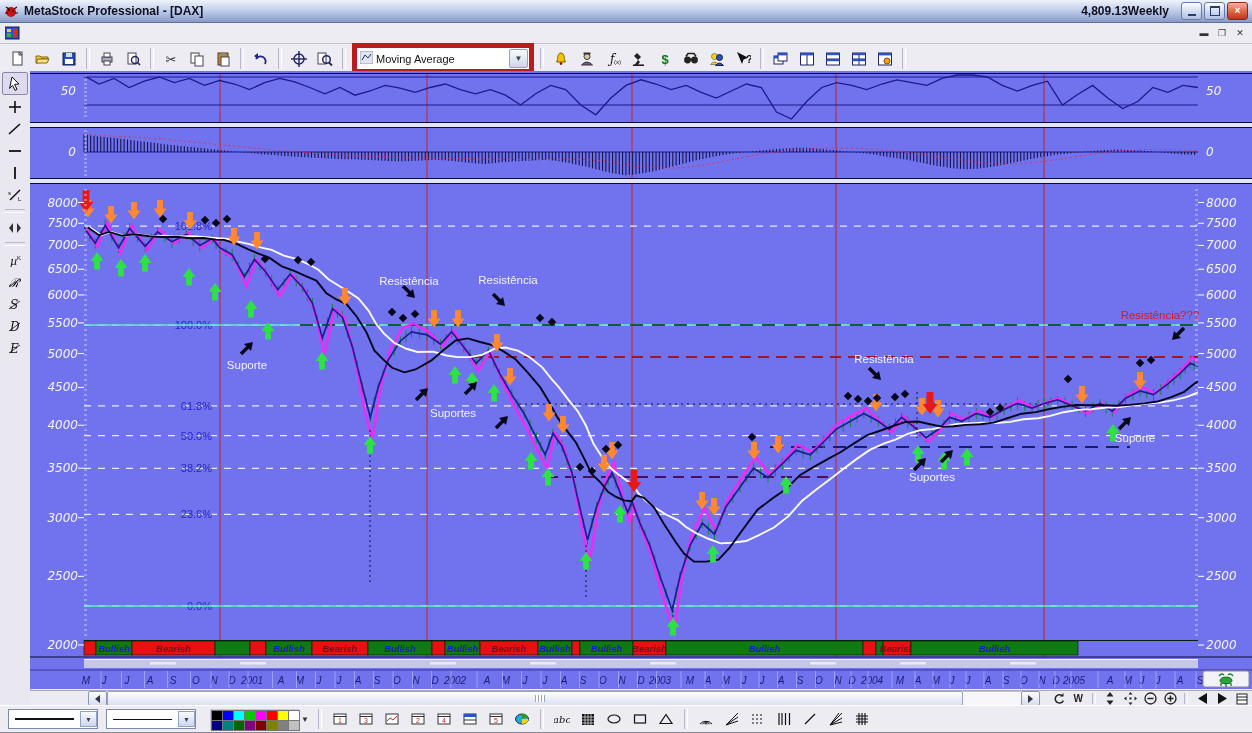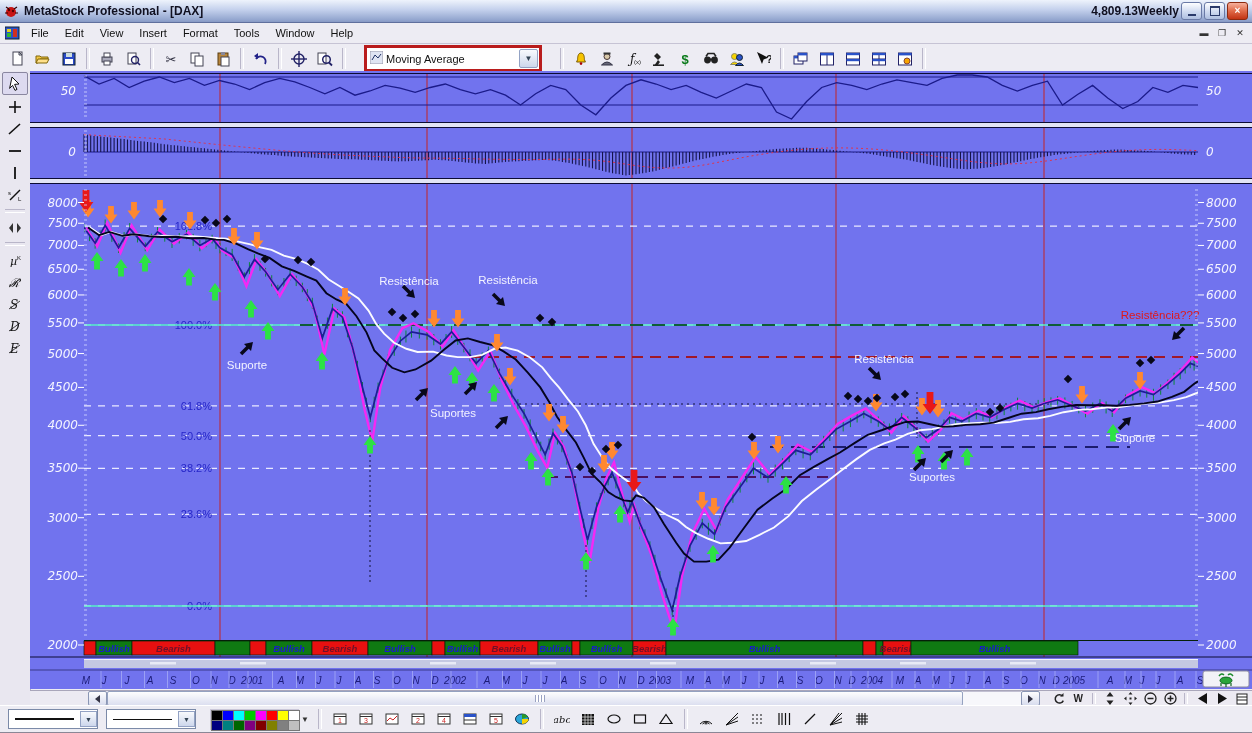--- a/index.html
+++ b/index.html
@@ -4,39 +4,39 @@
 <style>
   html,body{margin:0;padding:0}
   body{width:1252px;height:733px;overflow:hidden;position:relative;background:#edecf3;
        font-family:"Liberation Sans",sans-serif;-webkit-font-smoothing:antialiased}
   
   .titlebar{height:22px;display:flex;align-items:center;padding:0 4px;
     background:linear-gradient(#eef3fc,#c3d0ec 45%,#93a6cf 90%,#8799c4);
     border-bottom:1px solid #5f6f9d;font-size:12px;font-weight:bold;color:#101020}
   .tb-title{margin-left:5px}
   .tb-center{flex:1;text-align:right}
-  .tb-period{}
+  .tb-period{margin-right:10px}
   .winbtn{width:19px;height:16px;margin-left:2px;border:1px solid #6a7aa6;border-radius:3px;
     background:linear-gradient(#fdfeff,#cfdaf0 55%,#aebfe0);display:flex;align-items:center;justify-content:center;
     font-size:10px;font-weight:bold;color:#2a3a6a;line-height:1}
   .winbtn.close{background:linear-gradient(#f6b09c,#e06a48 50%,#c23414);border-color:#8c2a10;color:#fff}
   .min-glyph{display:block;width:8px;height:2px;background:#2a3a6a;margin-top:7px}
   .rest-glyph{display:block;width:8px;height:7px;border:1px solid #2a3a6a;border-top-width:2px}
   
   .menubar{height:20px;background:#edecf3;border-bottom:1px solid #c6c3d4;display:flex;align-items:center;
     font-size:11px;color:#111;padding:0 2px}
   .mi{padding:2px 8px;cursor:default}
   .menubar .spacer{flex:1}
   .childbtn{width:16px;height:14px;display:flex;align-items:center;justify-content:center;color:#333;
     font-size:9px;margin-right:2px}
   
   .toolbar{height:29px;background:#edecf3;border-bottom:1px solid #b7b4c7;display:flex;align-items:center;padding:0 4px}
   .tbtn{width:24px;height:23px;display:flex;align-items:center;justify-content:center;border:1px solid transparent;border-radius:2px}
   .tsep{width:2px;height:21px;border-left:1px solid #b9b6c9;border-right:1px solid #fff;margin:0 4px}
-  .dd{height:21px;width:172px;background:#fff;border:3px solid #b91c1c;display:flex;align-items:center;margin:0 14px;font-size:11px}
+  .dd{height:21px;width:172px;background:#fff;border:5px solid #b91c1c;display:flex;align-items:center;margin:0 2px;font-size:11px}
   .dd .ddicon{margin:0 3px}
   .dd .ddtext{flex:1;color:#111}
   .dd .ddarrow{width:17px;height:17px;margin-right:1px;background:linear-gradient(#f8fafd,#cdd7ec);border:1px solid #93a2c4;border-radius:2px;
      display:flex;align-items:center;justify-content:center;font-size:8px;color:#345}
   
   .workspace{position:absolute;top:71px;left:0;width:1252px;height:634px}
   .lefttools{position:absolute;left:0;top:0;width:30px;height:634px;background:#e9e7f0;border-right:1px solid #b3b0c3}
   .ltool{width:24px;height:21px;margin:1px auto;display:flex;align-items:center;justify-content:center}
   .ltool.active{border:1px solid #8a87a0;background:#dddaf0;border-radius:2px}
   .lsep{width:20px;height:2px;margin:4px auto;border-top:1px solid #b9b6c9;border-bottom:1px solid #fff}
@@ -93,30 +93,20 @@
 
 <div class="menubar">
   <span style="display:flex;margin:0 3px">
     <svg width="15" height="14">
         <rect x="0" y="1" width="14" height="12" fill="#2a52c8" stroke="#123"></rect>
         <rect x="2" y="3" width="4" height="3" fill="#e8d020"></rect>
         <rect x="2" y="7" width="4" height="4" fill="#30b830"></rect>
         <rect x="8" y="3" width="4" height="8" fill="#d03020"></rect>
       </svg>
   </span>
-  <span class="spacer" id="menu-items" style="display:flex">
-      <span class="mi">File</span>
-      <span class="mi">Edit</span>
-      <span class="mi">View</span>
-      <span class="mi">Insert</span>
-      <span class="mi">Format</span>
-      <span class="mi">Tools</span>
-      <span class="mi">Window</span>
-      <span class="mi">Help</span>
-    </span>
   <span style="flex:1"></span>
   <span class="childbtn">▬</span>
   <span class="childbtn">❐</span>
   <span class="childbtn">✕</span>
 </div>
 
 <div class="toolbar" id="main-toolbar">
     <span class="tbtn">
       <svg width="16" height="16" viewBox="0 0 16 16">
         <rect x="4" y="1" width="9" height="13" fill="#fff" stroke="#445"></rect>

